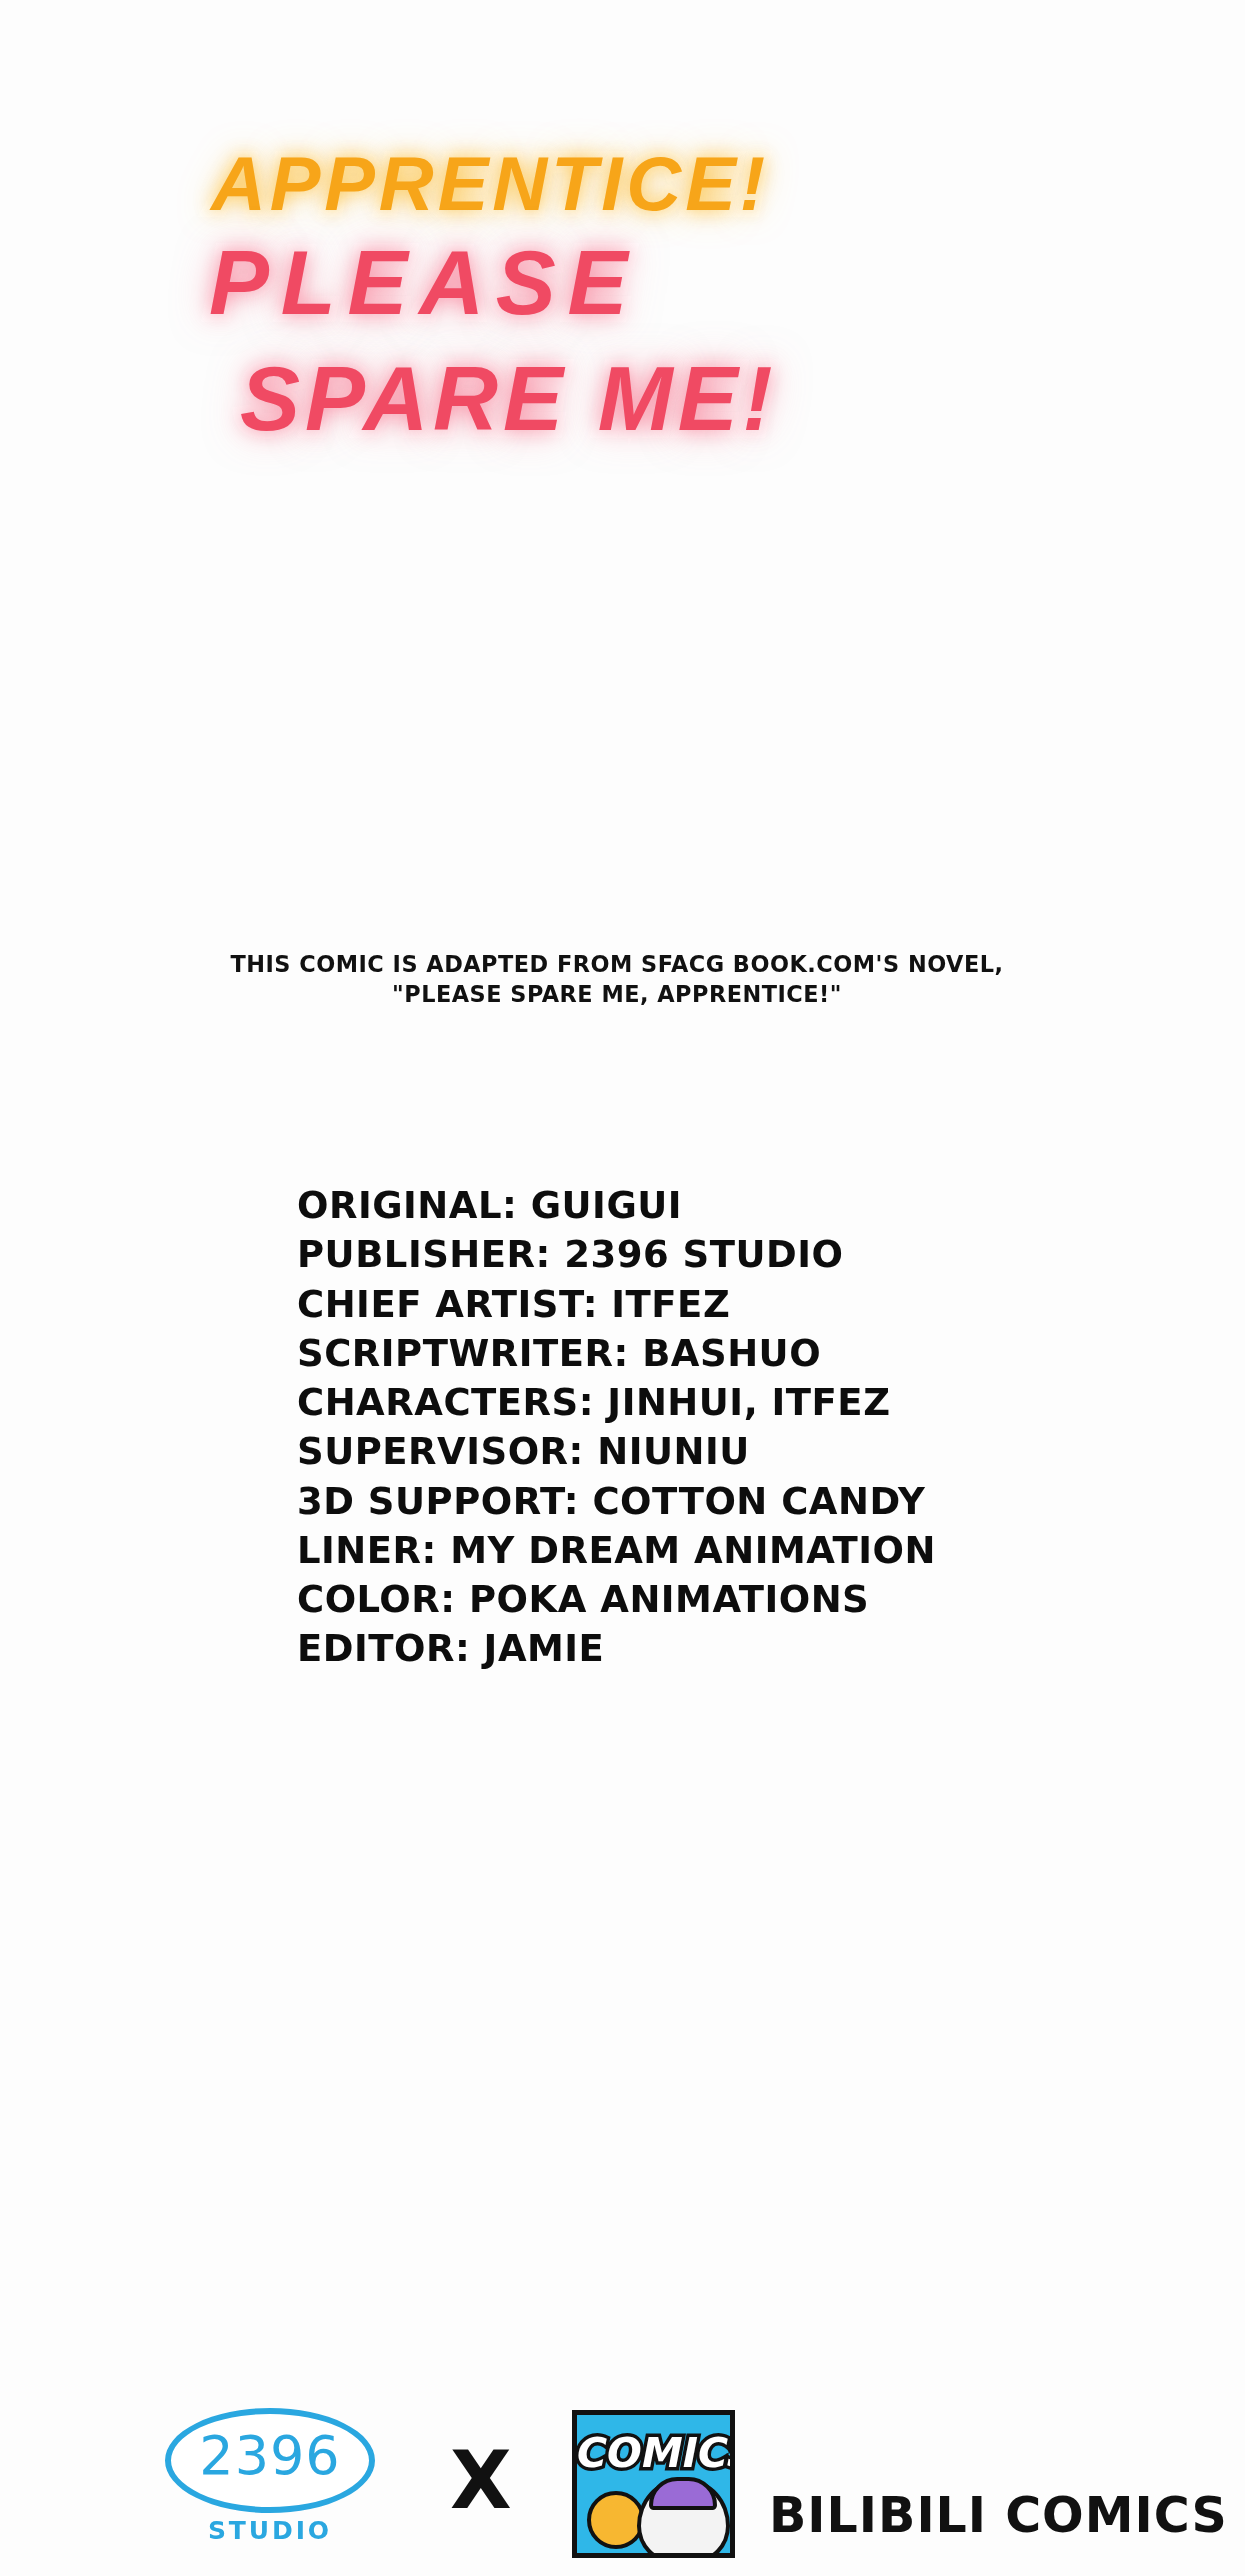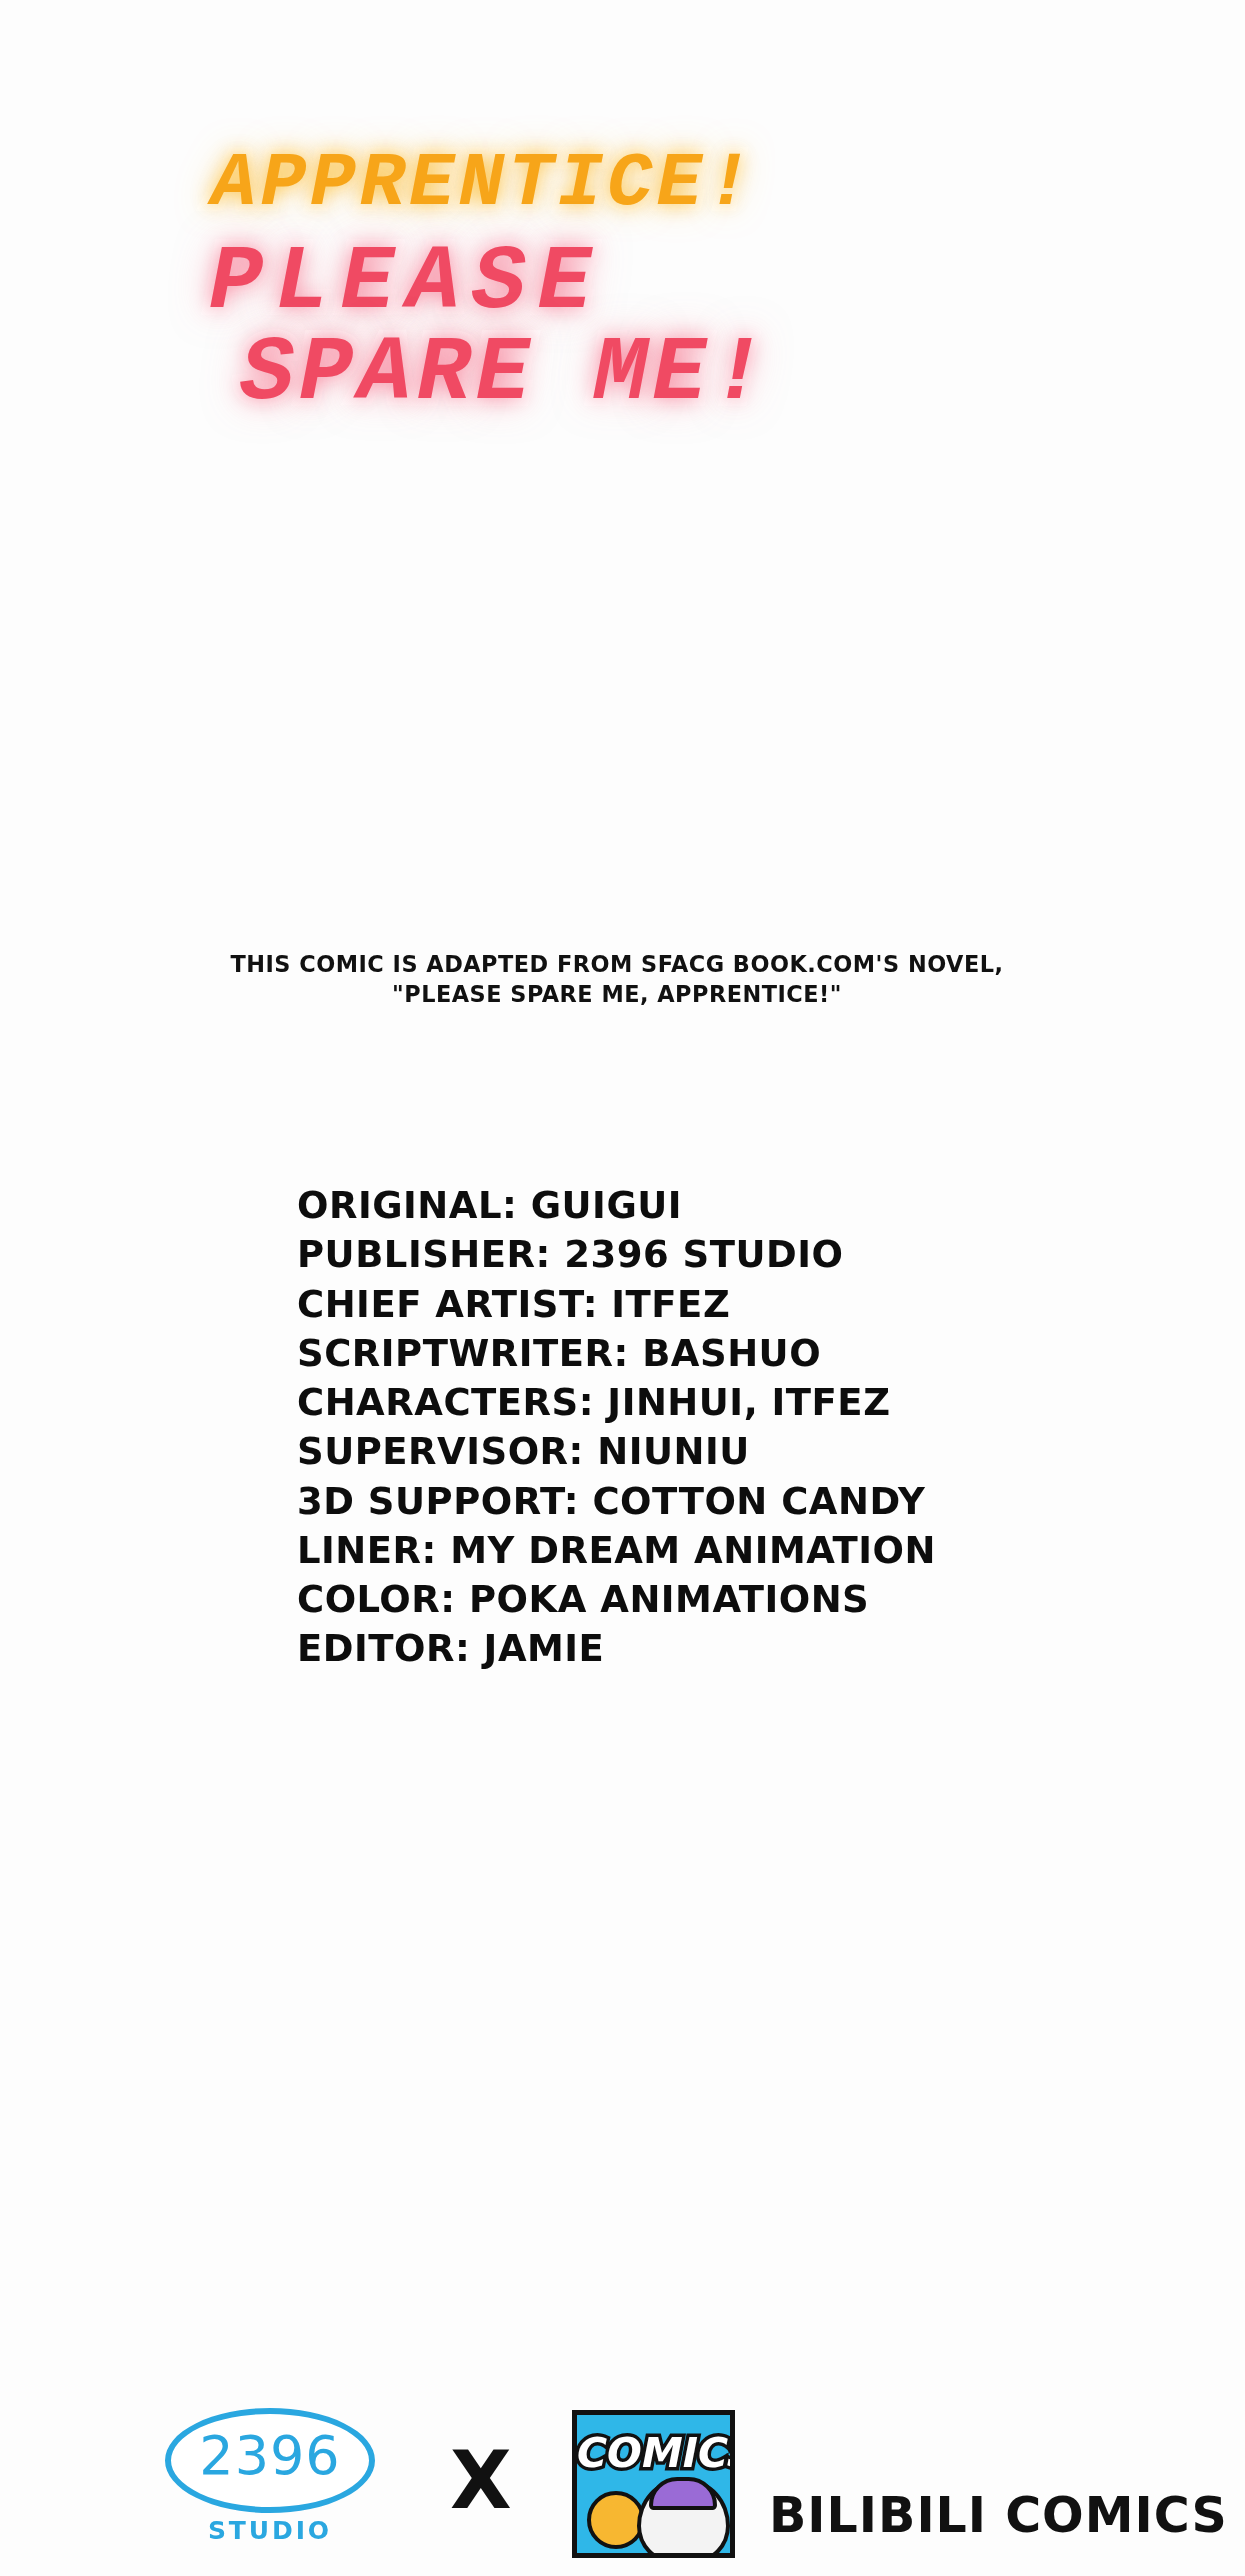--- a/index.html
+++ b/index.html
@@ -27,21 +27,21 @@
     position: absolute;
     left: 0;
     top: 146px;
     width: 1246px;
     text-align: left;
     padding-left: 209px;
     box-sizing: border-box;
   }
 
   .title-line {
-    font-family: Liberation Mono, monospace;
+    font-family: Liberation Sans, sans-serif;
     font-weight: bold;
     font-style: italic;
     line-height: 1.0;
     margin: 0;
     letter-spacing: 1.9px;
   }
 
   .title-line-1 {
     font-size: 76px;
     color: #f7a519;
@@ -68,21 +68,21 @@
 
   .title-line-3 {
     font-size: 90px;
     color: #f04a63;
     -webkit-text-stroke: 15.6px #ffffff;
     paint-order: stroke fill;
     text-shadow:
       0 0 19.5px rgba(245, 120, 145, 0.8),
       0 0 39px rgba(245, 120, 145, 0.5);
     letter-spacing: 4.9px;
-    margin-top: 1px;
+    margin-top: 26px;
     margin-left: 31px;
   }
 
   
   .adaptation {
     position: absolute;
     top: 949px;
     left: 0;
     width: 1234px;
     text-align: center;

